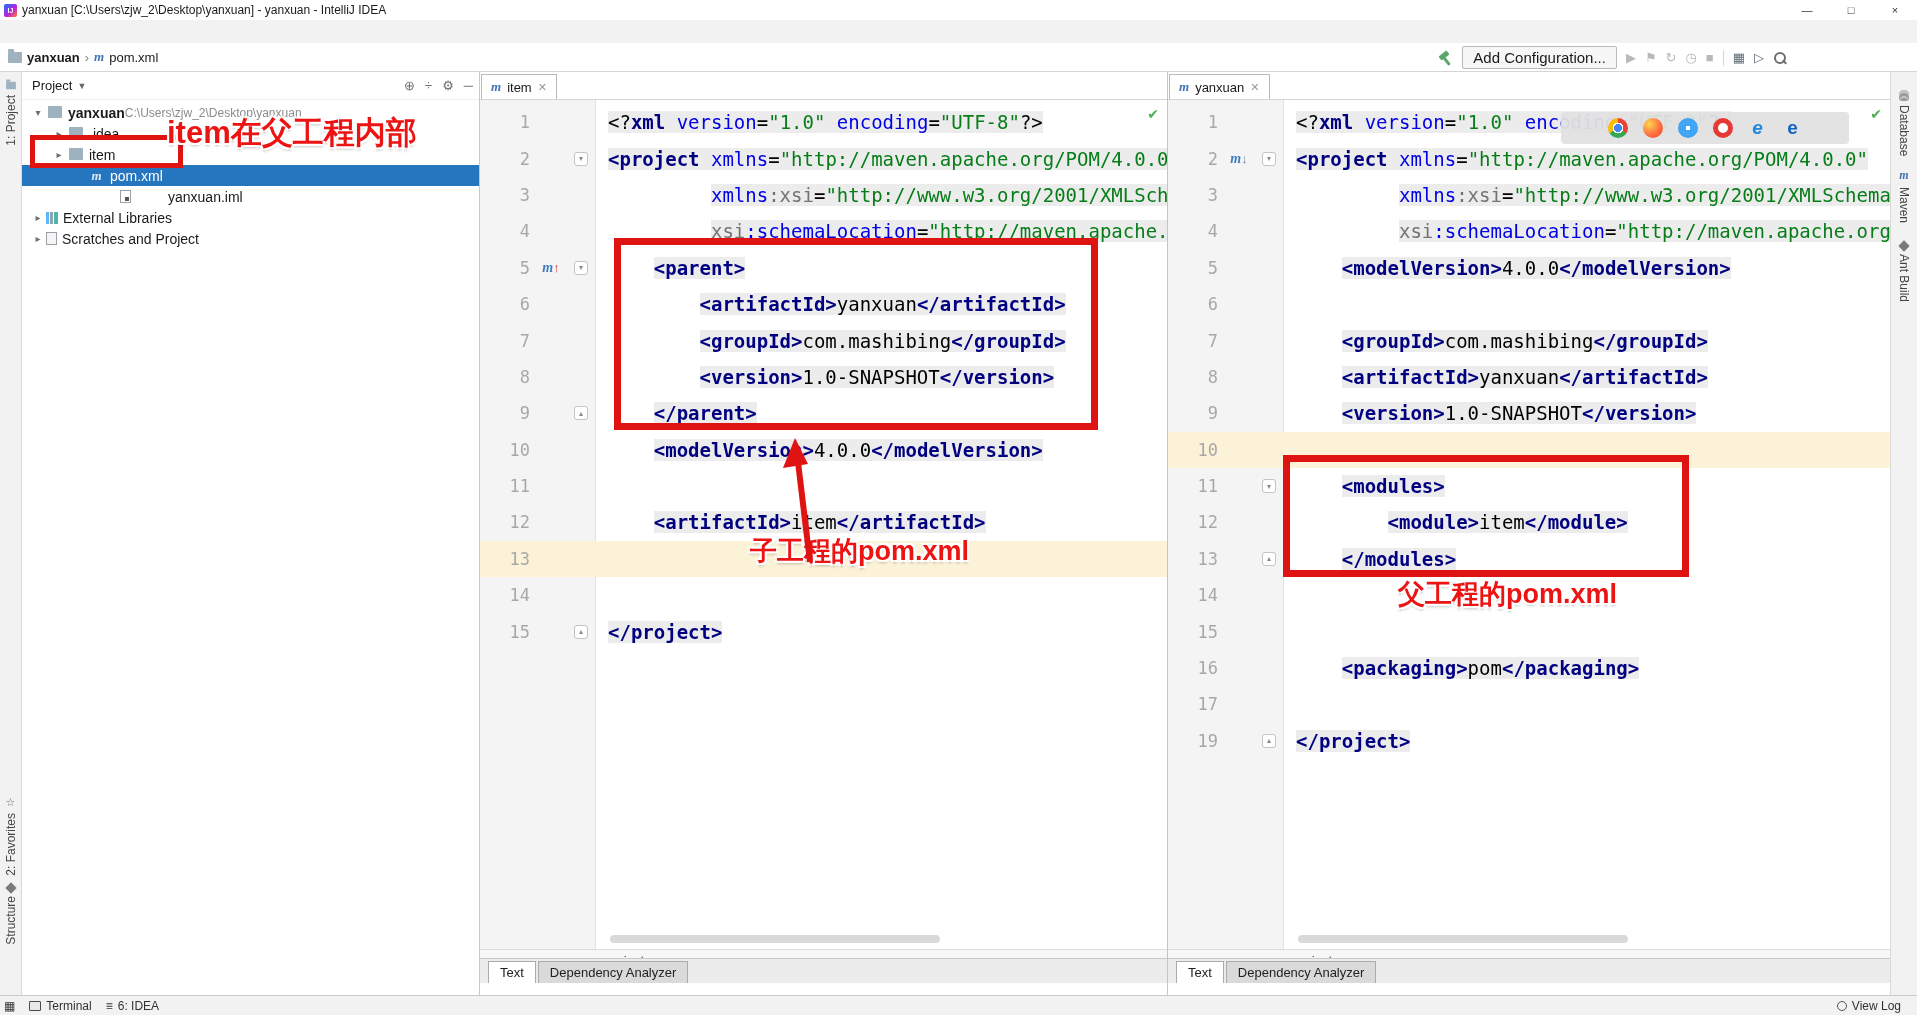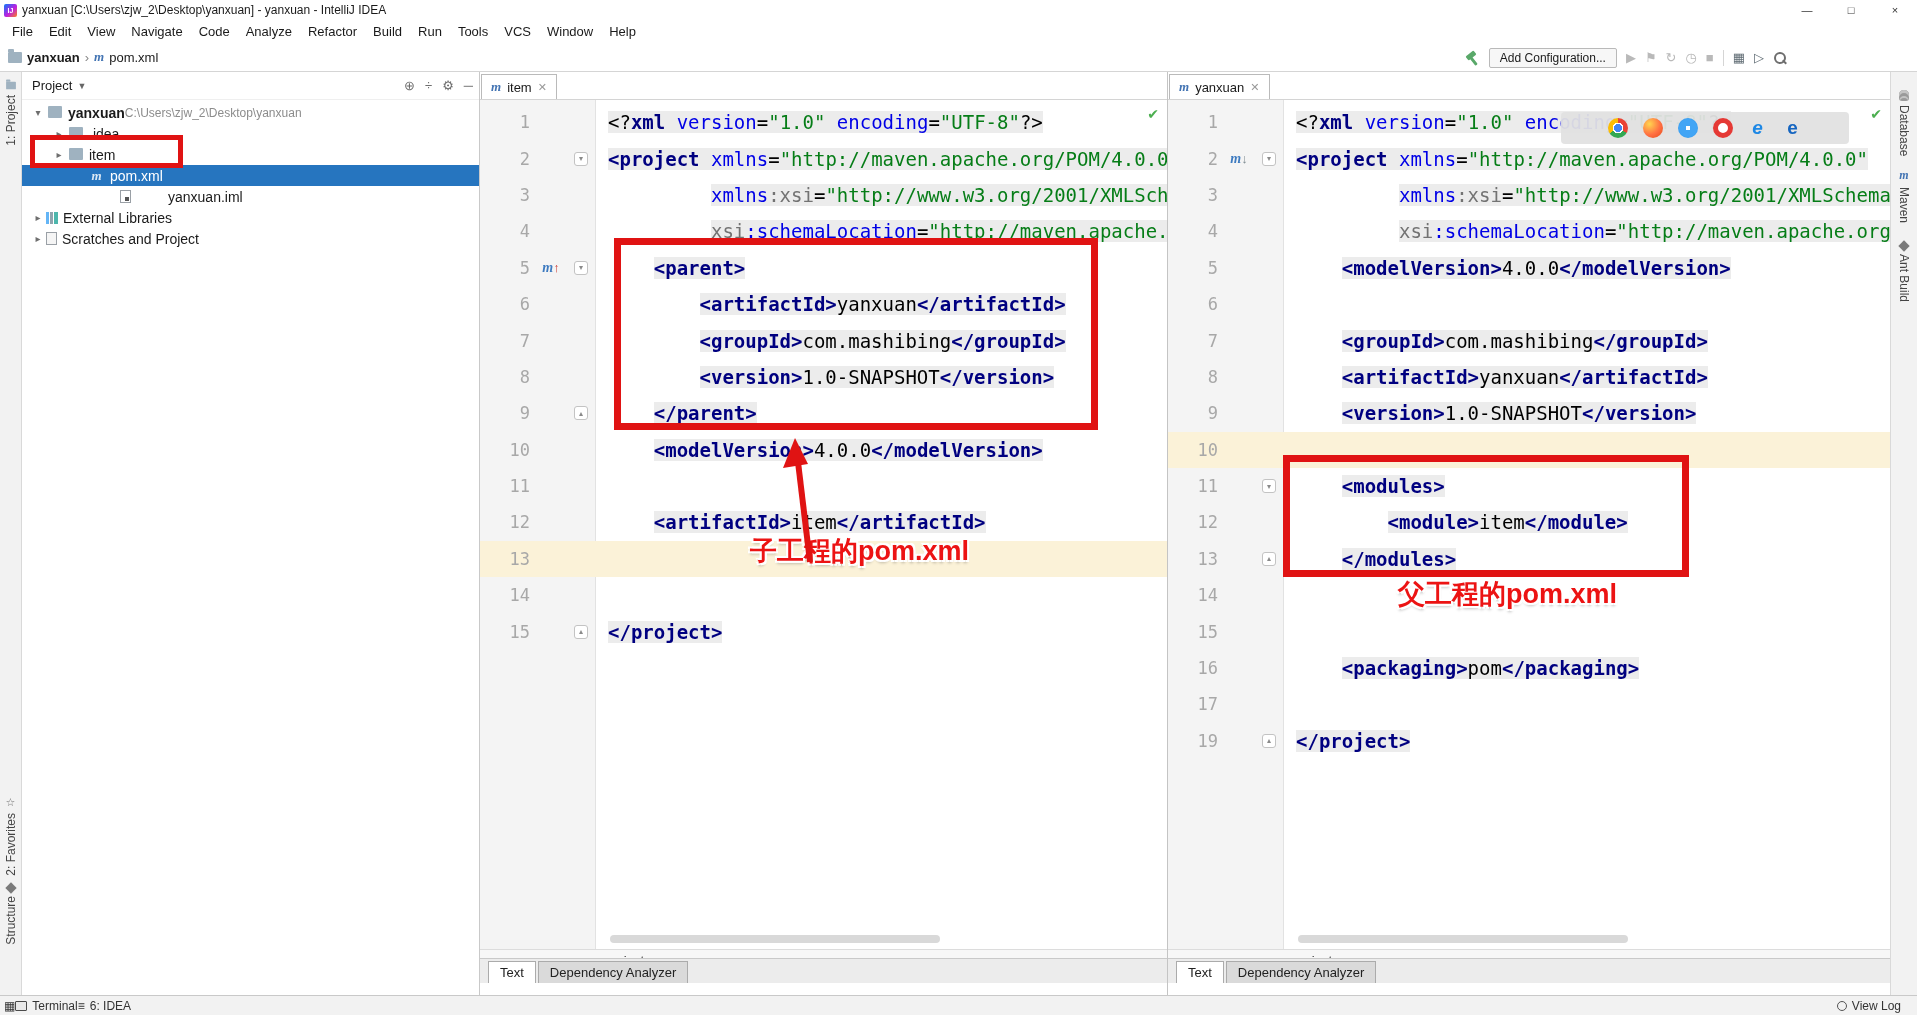--- a/index.html
+++ b/index.html
@@ -23,21 +23,21 @@
   .crumb-sep { color:#888; }
   .mini-folder { width:14px; height:11px; background:#9FB2C0; border-radius:1px; position:relative; }
   .mini-folder:before { content:""; position:absolute; top:-3px; left:0; width:6px; height:3px; background:#9FB2C0; border-radius:1px 1px 0 0; }
   .mvn-glyph { color:#4374B3; font-style:italic; font-weight:bold; font-family:"Liberation Serif",serif; }
   .tb-right { position:absolute; right:130px; top:0; height:29px; display:flex; align-items:center; gap:9px; }
   .tb-ic { font-size:13px; color:#B9B9B9; display:flex; align-items:center; }
   .tb-ic.en { color:#5F6B73; }
   .ic-hammer { width:16px; height:16px; position:relative; }
   .ic-hammer:before { content:""; position:absolute; left:2px; top:3px; width:10px; height:5px; background:#59A869; border-radius:1px; transform:rotate(-38deg); }
   .ic-hammer:after { content:""; position:absolute; left:8px; top:6px; width:3px; height:10px; background:#59A869; border-radius:1px; transform:rotate(-38deg); }
-  .addcfg { border:1px solid #B9B9B9; background:#F7F7F7; border-radius:2px; padding:2px 10px; font-size:12px; color:#1a1a1a; }
+  .addcfg { border:1px solid #B9B9B9; background:#F7F7F7; border-radius:2px; padding:2px 10px; font-size:15px; color:#1a1a1a; }
   .tb-div { width:1px; height:16px; background:#D5D5D5; }
   .ic-search { width:14px; height:14px; position:relative; }
   .ic-search:before { content:""; position:absolute; left:1px; top:1px; width:8px; height:8px; border:2px solid #6E6E6E; border-radius:50%; }
   .ic-search:after { content:""; position:absolute; left:9px; top:10px; width:5px; height:2px; background:#6E6E6E; transform:rotate(45deg); }
 
   
   .lstripe { position:absolute; left:0; top:72px; width:22px; height:923px; background:#F2F2F2; border-right:1px solid #D9D9D9; }
   .rstripe { position:absolute; left:1890px; top:72px; width:27px; height:923px; background:#F2F2F2; border-left:1px solid #D9D9D9; }
   .stripe-item { position:absolute; left:0; width:100%; display:flex; flex-direction:column; align-items:center; gap:4px; color:#444; font-size:12px; }
   .vtext-l { writing-mode:vertical-rl; transform:rotate(180deg); }
@@ -97,21 +97,21 @@
   .tk-x { color:#000; }
   .check { position:absolute; top:6px; right:8px; color:#4CAF50; font-size:14px; }
   .hthumb { position:absolute; bottom:6px; height:8px; background:#D9D9D9; border-radius:4px; }
   .ed-crumb { position:absolute; left:0; right:0; bottom:25px; height:21px; background:#F7F7F7; border-top:1px solid #DCDCDC; font-size:13px; color:#333; display:flex; align-items:center; padding-left:125px; }
   .ed-tabs { position:absolute; left:0; right:0; bottom:12px; height:25px; background:#ECECEC; border-top:1px solid #C9C9C9; display:flex; align-items:flex-end; padding-left:8px; gap:2px; }
   .btab { height:22px; padding:0 11px; display:flex; align-items:center; font-size:13px; border:1px solid #ABABAB; border-bottom:none; background:#DADADA; color:#222; }
   .btab.on { background:#fff; }
 
   
   .statusbar { position:absolute; left:0; top:995px; width:100%; height:20px; background:#F2F2F2; border-top:1px solid #C9C9C9; display:flex; align-items:center; font-size:12px; color:#333; }
-  .sb-item { display:flex; align-items:center; gap:5px; margin-left:0; }
+  .sb-item { display:flex; align-items:center; gap:5px; margin-left:14px; }
   .term-ic { width:12px; height:10px; border:1px solid #4A4A4A; border-radius:1px; background:#E9E9E9; }
   .sb-right { margin-left:auto; margin-right:16px; display:flex; align-items:center; gap:5px; }
   .circ { width:10px; height:10px; border:1px solid #555; border-radius:50%; }
 
   
   .redbox { position:absolute; border:7px solid #E01313; z-index:50; }
   .redtext { position:absolute; z-index:51; color:#EC1313; font-weight:bold; font-family:"Liberation Sans",sans-serif;
              text-shadow:-2px -2px 0 #fff, 2px -2px 0 #fff, -2px 2px 0 #fff, 2px 2px 0 #fff, 0 3px 3px rgba(0,0,0,.25); }
   #tree-annotation { left:167px; top:112px; font-size:31px; }
   #left-annotation { left:750px; top:533px; font-size:27px; }
@@ -139,35 +139,20 @@
   <div class="titlebar">
     <span class="appicon">IJ</span>
     <span>yanxuan [C:\Users\zjw_2\Desktop\yanxuan] - yanxuan - IntelliJ IDEA</span>
     <span class="win-controls">
       <span class="win-btn">—</span>
       <span class="win-btn">□</span>
       <span class="win-btn">×</span>
     </span>
   </div>
 
-  <div class="menubar">
-      <span class="menu-item">File</span>
-      <span class="menu-item">Edit</span>
-      <span class="menu-item">View</span>
-      <span class="menu-item">Navigate</span>
-      <span class="menu-item">Code</span>
-      <span class="menu-item">Analyze</span>
-      <span class="menu-item">Refactor</span>
-      <span class="menu-item">Build</span>
-      <span class="menu-item">Run</span>
-      <span class="menu-item">Tools</span>
-      <span class="menu-item">VCS</span>
-      <span class="menu-item">Window</span>
-      <span class="menu-item">Help</span>
-    </div>
 
   <div class="toolbar">
     <div class="crumbs">
       <span class="mini-folder"></span>
       <span class="crumb-root">yanxuan</span>
       <span class="crumb-sep">›</span>
       <span class="mvn-glyph">m</span>
       <span>pom.xml</span>
     </div>
     <div class="tb-right">
@@ -362,20 +347,21 @@
   <div class="browser-panel">
     <span class="bi bi-chrome"></span>
     <span class="bi bi-firefox"></span>
     <span class="bi bi-safari"></span>
     <span class="bi bi-opera"></span>
     <span class="bi bi-ie">e</span>
     <span class="bi bi-edge">e</span>
   </div>
 
   <div class="redbox" id="red-box-item"></div>
+  <div class="redtext" id="tree-annotation">item在父工程内部</div>
   <div class="redbox" id="red-box-parent"></div>
   <div class="redtext" id="left-annotation">子工程的pom.xml</div>
   <div class="redbox" id="red-box-modules"></div>
   <div class="redtext" id="right-annotation">父工程的pom.xml</div>
   <svg id="red-arrow" width="60" height="130" viewBox="0 0 60 130">
     <line x1="42" y1="126" x2="30" y2="26" stroke="#E01313" stroke-width="6"></line>
     <polygon points="27,2 15,32 40,28" fill="#E01313"></polygon>
   </svg>
 
 </div>

